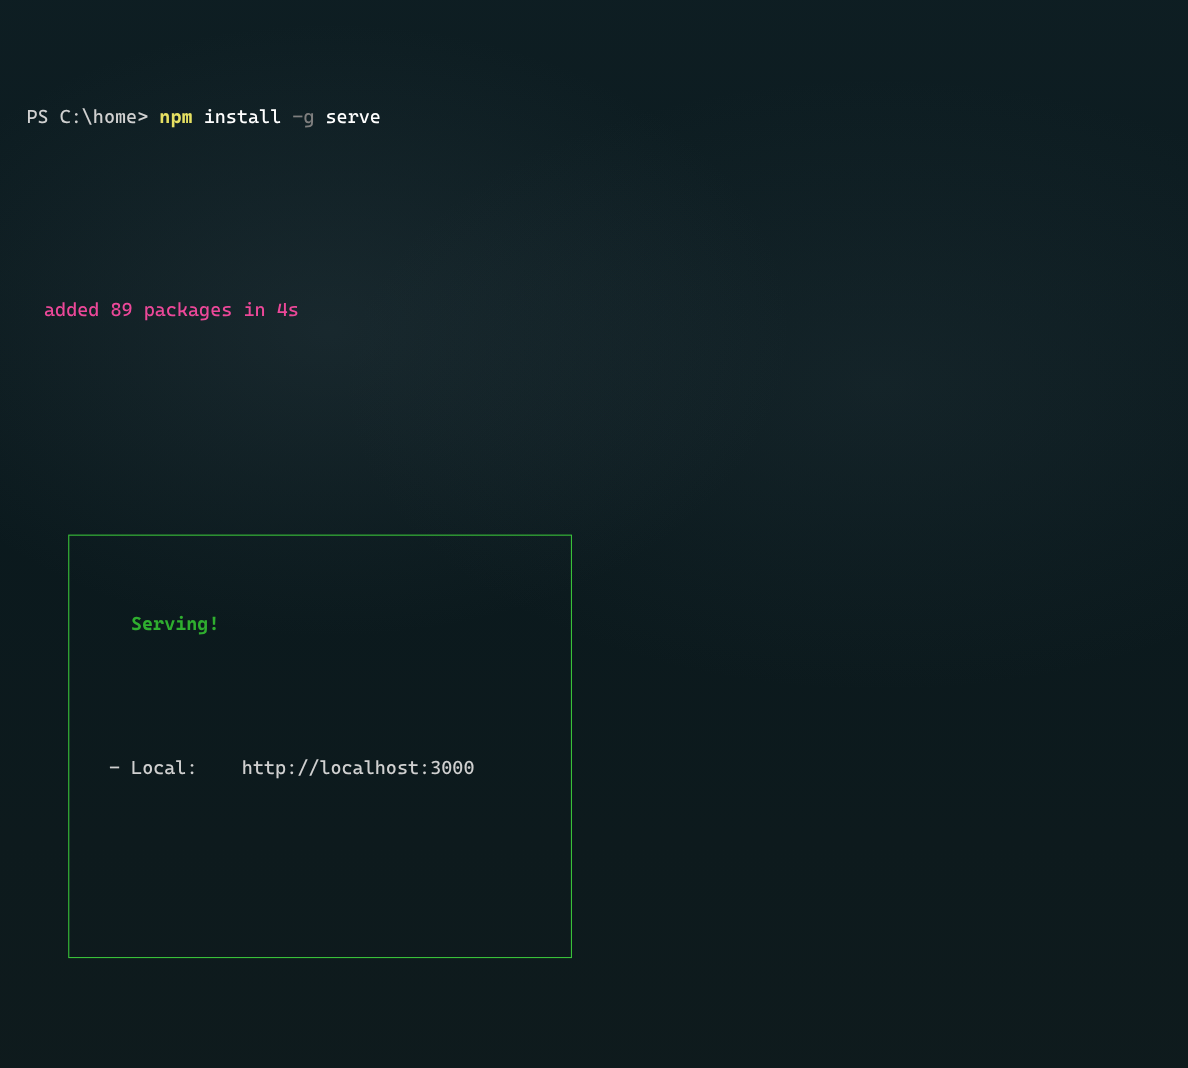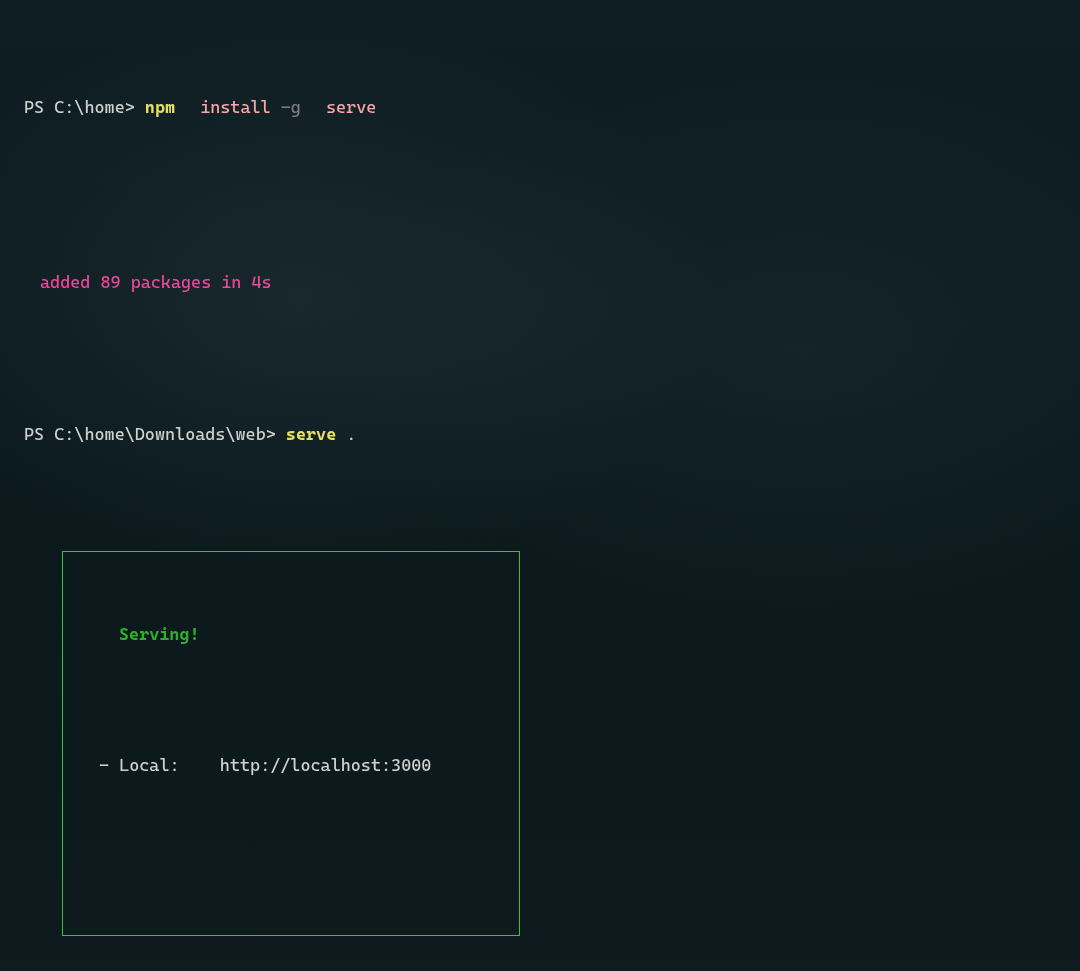--- a/index.html
+++ b/index.html
@@ -32,21 +32,21 @@
     padding: 10px 0 0 0;
     white-space: pre;
   }
   .line {
     padding-left: 24px;
   }
   .prompt-ps   { color: #d0d0d0; }
   .prompt-path { color: #d0d0d0; }
   .cmd         { color: #e6e062; font-weight: 700;}
   .arg-flag    { color: #7f7f7f; }
-  .arg-id      { color: #fca5a5; margin-left: 15px; }
+  .arg-id      { color: #ffffff; }
   .arg-path    { color: #d0d0d0; }
   .plain       { color: #ec4899; padding-left: 40px; }
 
   
   .serve-box {
     margin: 18px 0 14px 62px;
     border: 1px solid #39c139;
     width: 458px;
     padding: 28px 0 28px 36px;
     box-sizing: border-box;
@@ -65,21 +65,20 @@
   
   <div class="line"><span class="prompt-ps">PS </span><span class="prompt-path">C:\home&gt; </span><span class="cmd">npm</span><span><span class="arg-id"> install</span><span class="arg-flag"> -g</span><span class="arg-id"> serve</span></span></div>
 
   <div class="blank"></div>
 
   <div class="line plain">added 89 packages in 4s</div>
 
   
 
   
-  <div class="line"><span class="prompt-ps">PS </span><span class="prompt-path">C:\home\Downloads\web&gt; </span><span class="cmd">serve</span><span><span class="arg-path"> .</span></span></div>
 
   
   <div class="serve-box">
     <div class="sb-title">Serving!</div>
     <div class="blank"></div>
     <div><span class="sb-label">- Local:    </span><span class="sb-url">http://localhost:3000</span></div>
     <div class="blank"></div>
     
   </div>
 

